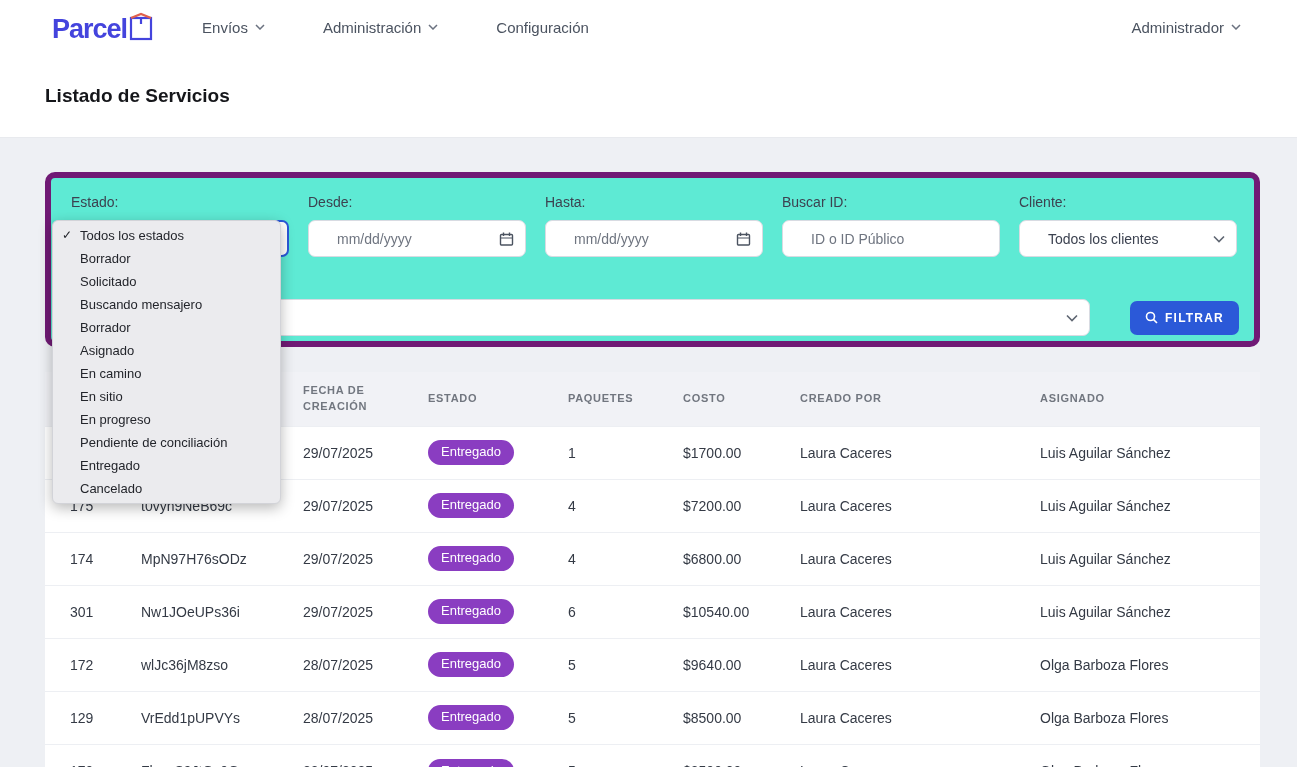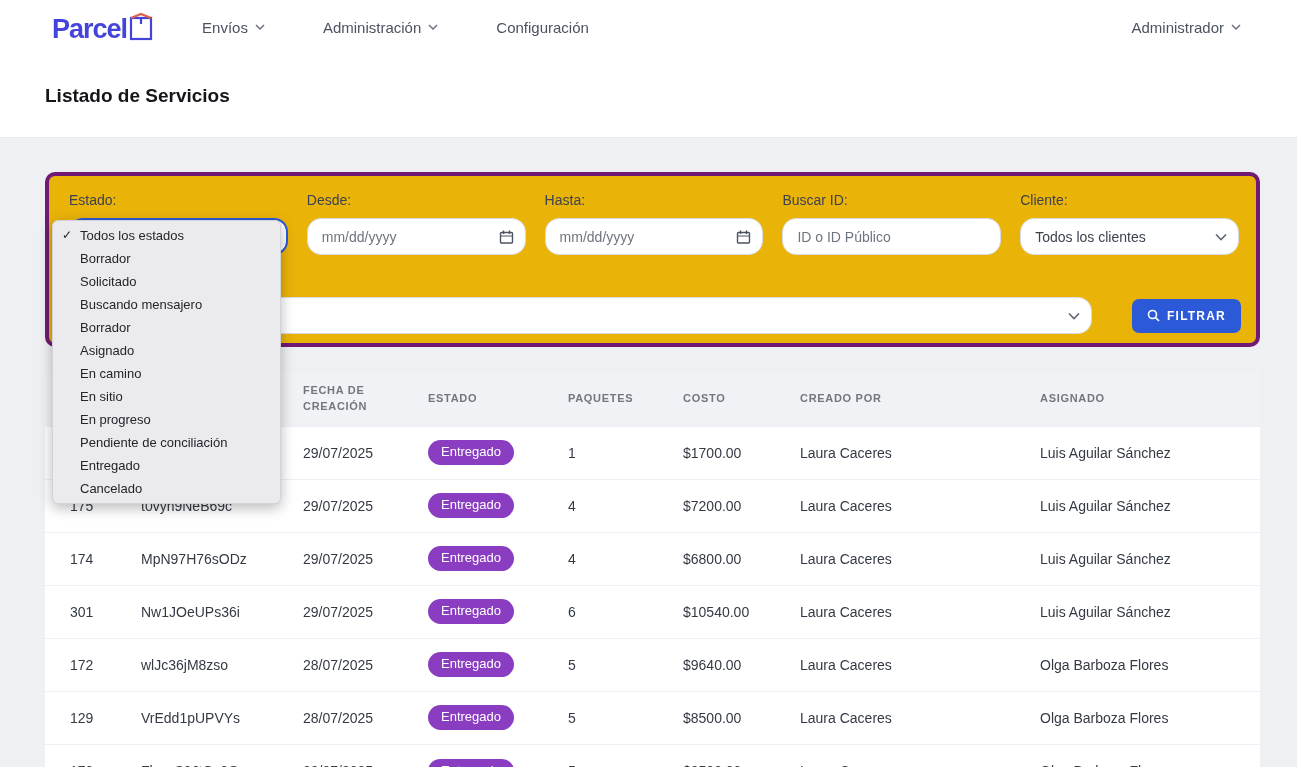--- a/index.html
+++ b/index.html
@@ -28,28 +28,28 @@
   .titlebar {
     position:absolute; top:54px; left:0; right:0; height:84px;
     background:#ffffff; border-bottom:1px solid #e8eaee;
     display:flex; align-items:center; z-index:5;
   }
   .page-title { margin-left:45px; font-size:19px; font-weight:bold; color:#15161a; }
 
   
   .filter-card {
     position:absolute; left:45px; top:172px; width:1215px; height:175px;
-    background:#eab308; border:4px solid #701a75; border-radius:10px; z-index:2;
+    background:#5eead4; border:6px solid #701a75; border-radius:10px; z-index:2;
   }
   .filter-row1 { position:absolute; top:16px; left:20px; right:17px; display:flex; gap:19px; }
   .filter-field { flex:1; display:flex; flex-direction:column; min-width:0; }
   .filter-label { font-size:14px; color:#3c4250; margin-bottom:10px; }
   .control {
-    height:37px; border:1px solid #d8dbe2; border-radius:14px; background:#fff;
-    display:flex; align-items:center; padding:0 14px; font-size:14px; color:#3c4250;
+    height:37px; border:1px solid #d8dbe2; border-radius:7px; background:#fff;
+    display:flex; align-items:center; padding:0 28px; font-size:14px; color:#3c4250;
     position:relative; width:100%;
   }
   .control.focused { border:2px solid #2b59d8; }
   .control input {
     border:none; outline:none; width:100%; font-size:14px; color:#3c4250;
     font-family:"Liberation Sans", sans-serif; background:transparent;
   }
   .control input::placeholder { color:#6f7580; opacity:1; }
   .ctrl-icon-right { position:absolute; right:11px; top:50%; transform:translateY(-50%); }
   .select-value { white-space:nowrap; overflow:hidden; }

